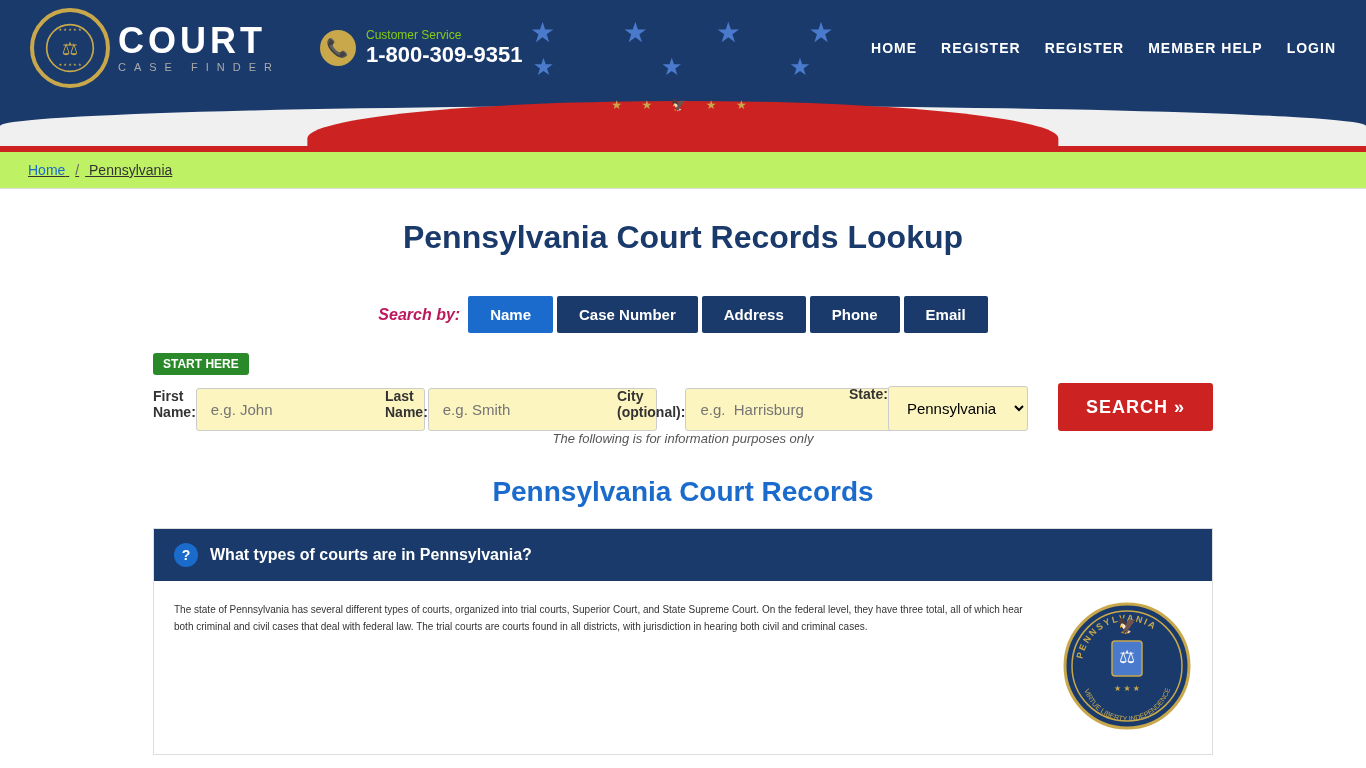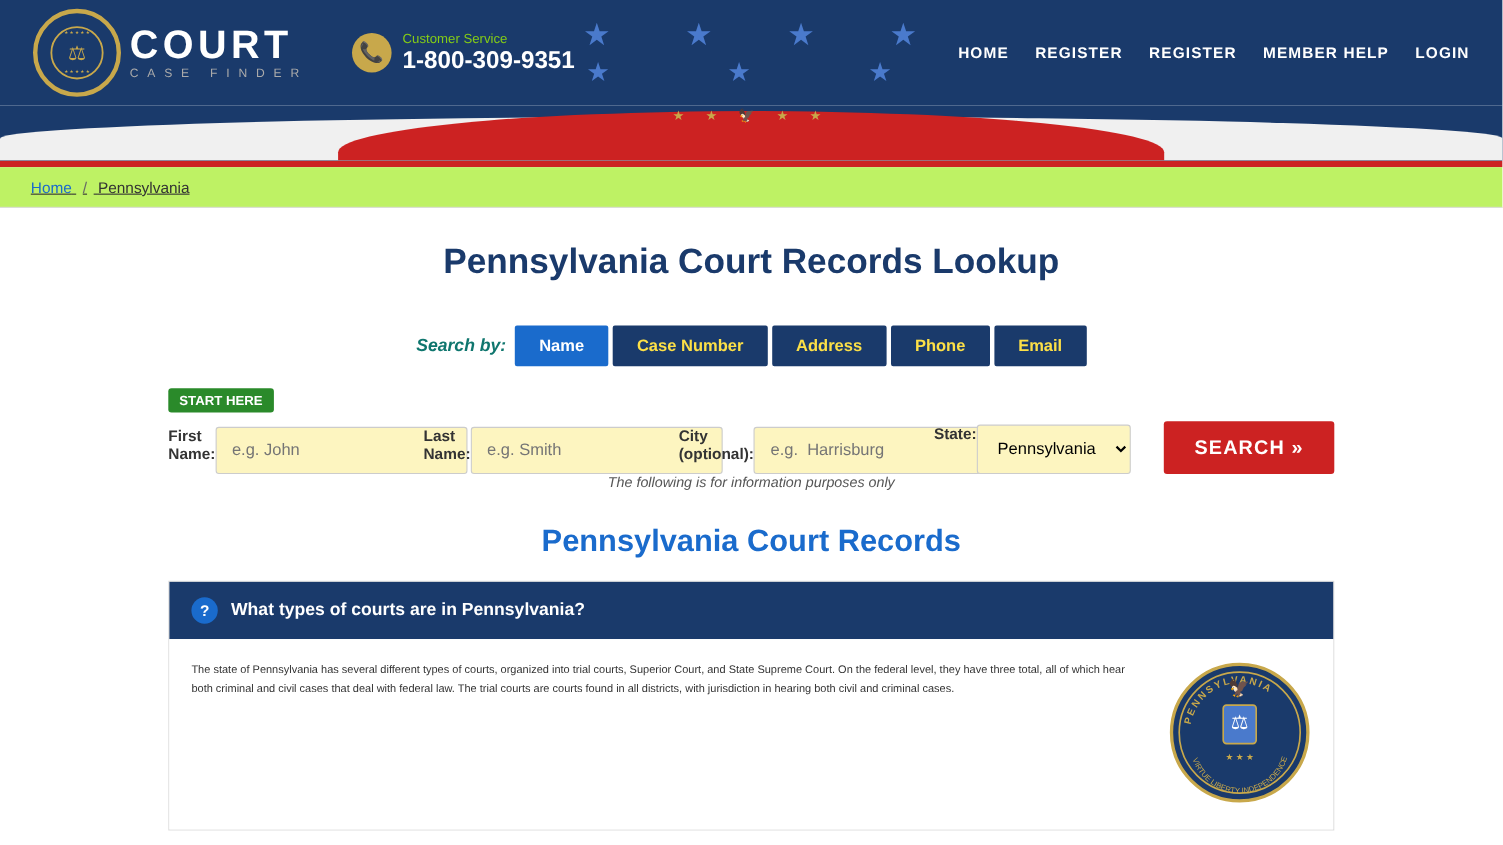--- a/index.html
+++ b/index.html
@@ -114,38 +114,38 @@
       display: flex;
       align-items: center;
       justify-content: center;
       gap: 4px;
       margin-bottom: 20px;
     }
     .search-by-label {
       font-size: 16px;
       font-weight: bold;
       font-style: italic;
-      color: #0f766e;
+      color: #be185d;
       margin-right: 4px;
     }
     .tab-btn {
       padding: 10px 22px;
       font-size: 15px;
       font-weight: bold;
       border: none;
       cursor: pointer;
       border-radius: 2px;
     }
     .tab-btn.active {
       background: #1a6bcc;
       color: #fff;
     }
     .tab-btn.inactive {
       background: #1a3a6b;
-      color: #fde047;
+      color: #ffffff;
     }
 
     
     .start-here-badge {
       display: inline-block;
       background: #2a8a2a;
       color: #fff;
       font-size: 12px;
       font-weight: bold;
       padding: 4px 10px;

